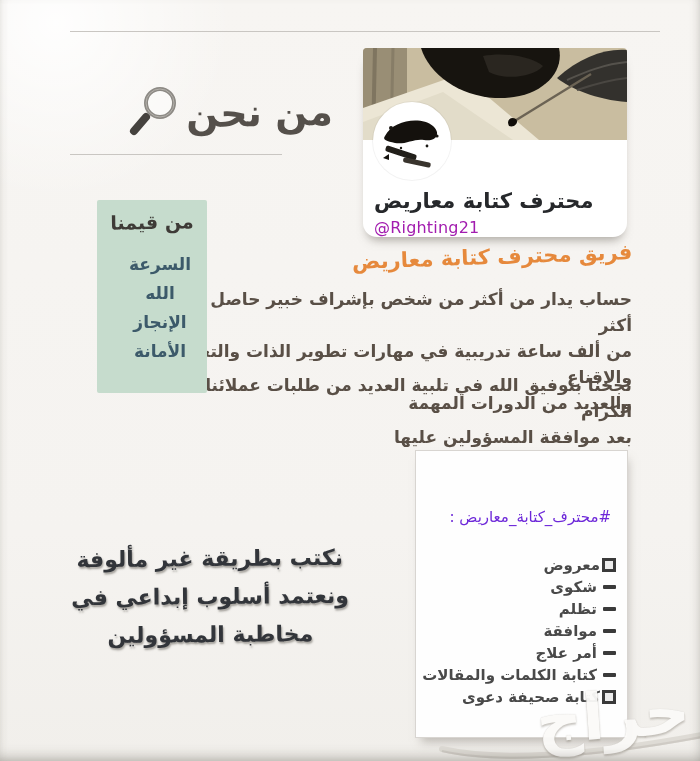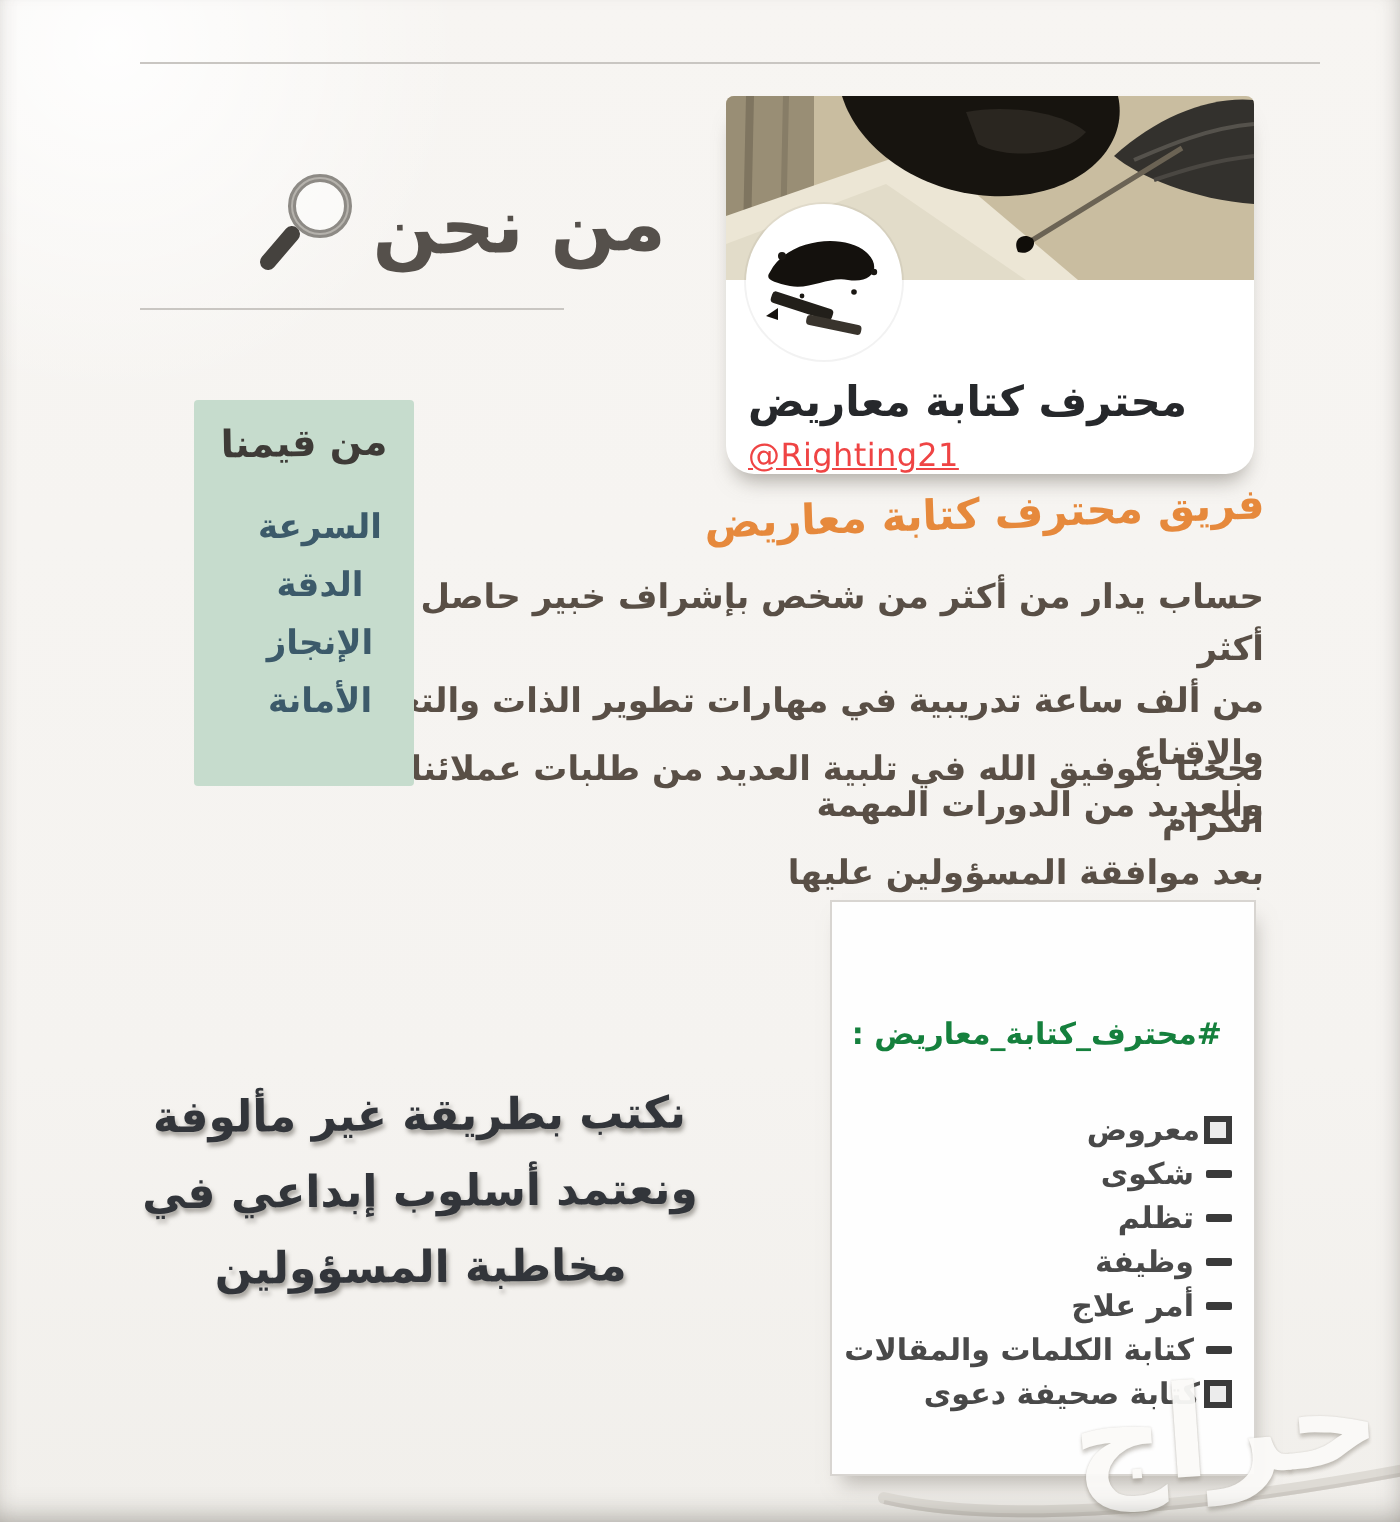--- a/index.html
+++ b/index.html
@@ -43,21 +43,21 @@
     position:absolute; left:10px; top:54px; width:78px; height:78px;
     border-radius:50%; background:#fff; border:4px solid #fff; overflow:hidden;
     box-shadow:0 0 0 1px rgba(0,0,0,.05);
   }
   .pc-title{
     position:absolute; left:11px; top:141px;
     font-size:21px; font-weight:700; color:#26282b; direction:rtl;
   }
   .pc-handle{
     position:absolute; left:11px; top:170px;
-    font-size:16px; color:#ef4444; letter-spacing:.2px;text-decoration:underline;
+    font-size:16px; color:#a21caf; letter-spacing:.2px;
   }
 
   
   .team-heading{
     position:absolute; right:68px; top:245px;
     font-size:21px; font-weight:700; color:#e6893c; direction:rtl;
     transform:rotate(-2deg); letter-spacing:.5px;
   }
 
   
@@ -83,21 +83,21 @@
   }
 
   
   .services-card{
     position:absolute; left:415px; top:450px; width:213px; height:288px;
     background:#fefefe; border:1px solid #d8d5d1;
     box-shadow:3px 7px 9px -3px rgba(140,134,125,.5);
   }
   .hashtag{
     position:absolute; right:16px; top:57px;
-    font-size:15px; font-weight:700; color:#15803d; direction:rtl;
+    font-size:15px; font-weight:400; color:#6d28d9; direction:rtl;
   }
   .svc-list{ position:absolute; right:11px; top:103px; direction:rtl; }
   .svc-row{ display:flex; align-items:center; gap:2px; height:22px; direction:rtl; }
   .svc-label{ font-size:15px; font-weight:700; color:#494949; white-space:nowrap; }
   .mk-check{
     width:14px; height:14px; border:3px solid #3a3a3a; background:#ececec;
     display:inline-block; flex:0 0 auto;
   }
   .mk-dash{
     width:13px; height:4px; background:#3a3a3a; border-radius:1px;
@@ -184,21 +184,21 @@
   <div class="para para-1 pre">حساب يدار من أكثر من شخص بإشراف خبير حاصل على أكثر
 من ألف ساعة تدريبية في مهارات تطوير الذات والتعامل والإقناع
 والعديد من الدورات المهمة</div>
   <div class="para para-2 pre">نجحنا بتوفيق الله في تلبية العديد من طلبات عملائنا الكرام
 بعد موافقة المسؤولين عليها</div>
 
   <div class="values-box">
     <div class="values-title">من قيمنا</div>
     <div class="values-list">
       <div>السرعة</div>
-      <div>الدقة</div>
+      <div>الله</div>
       <div>الإنجاز</div>
       <div>الأمانة</div>
     </div>
   </div>
 
   <div class="services-card">
     <div class="hashtag">#محترف_كتابة_معاريض :</div>
     <div class="svc-list">
       <div class="svc-row">
         <span class="mk-check"></span>
@@ -207,21 +207,21 @@
       <div class="svc-row">
         <span class="mk-dash"></span>
         <span class="svc-label">شكوى</span>
       </div>
       <div class="svc-row">
         <span class="mk-dash"></span>
         <span class="svc-label">تظلم</span>
       </div>
       <div class="svc-row">
         <span class="mk-dash"></span>
-        <span class="svc-label">وظيفة</span>
+        <span class="svc-label">موافقة</span>
       </div>
       <div class="svc-row">
         <span class="mk-dash"></span>
         <span class="svc-label">أمر علاج</span>
       </div>
       <div class="svc-row">
         <span class="mk-dash"></span>
         <span class="svc-label">كتابة الكلمات والمقالات</span>
       </div>
       <div class="svc-row">

